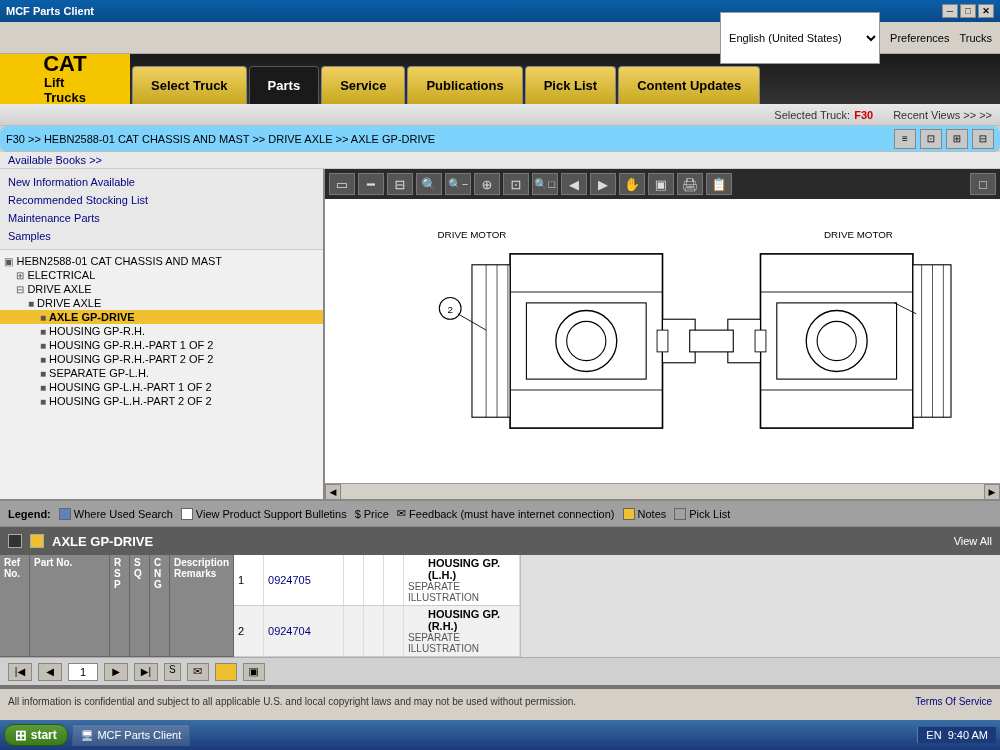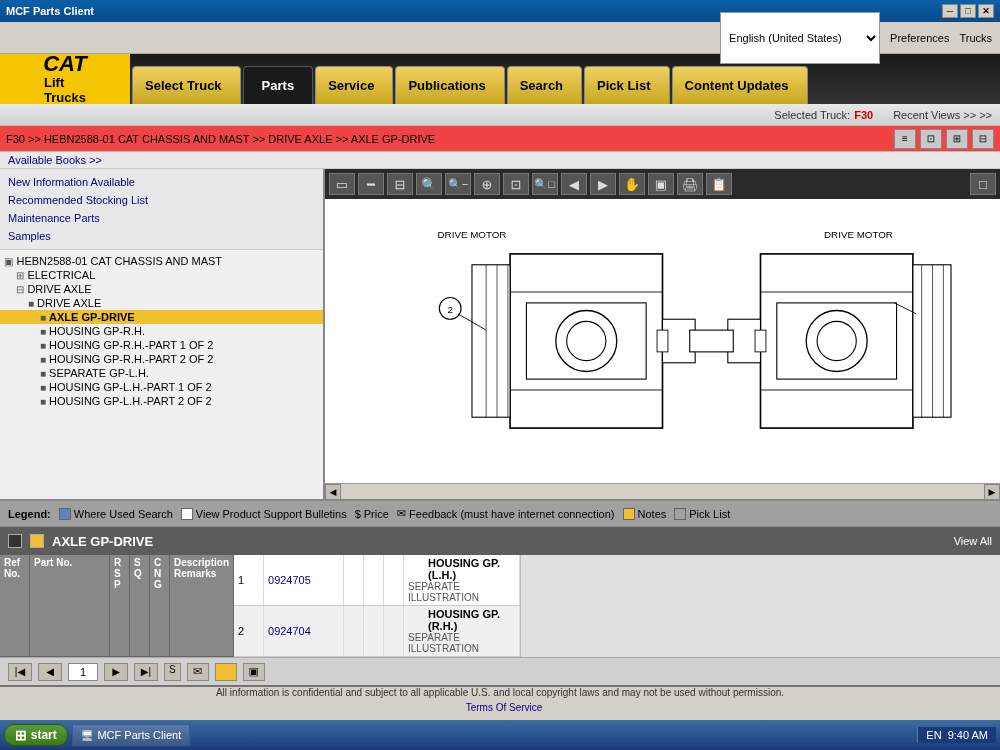--- a/index.html
+++ b/index.html
@@ -58,64 +58,65 @@
     .cat-logo {
       width: 130px;
       height: 50px;
       background: #f5c500;
       display: flex;
       flex-direction: column;
       align-items: center;
       justify-content: center;
       flex-shrink: 0;
     }
-    .cat-text { font-size: 22px; font-weight: bold; color: #000; line-height: 1; font-style: italic; }
+    .cat-text { font-size: 22px; font-weight: bold; color: #000; line-height: 1; }
     .cat-sub { font-size: 13px; color: #000; font-weight: bold; }
     .nav-tab {
       height: 38px;
       padding: 0 18px;
       display: flex;
       align-items: center;
       justify-content: center;
       font-size: 13px;
       font-weight: bold;
       cursor: pointer;
       border-radius: 4px 4px 0 0;
       border: 1px solid #888;
       border-bottom: none;
     }
-    .nav-tab-default { background: linear-gradient(to bottom, #f0d060, #c8a820); color: #000; padding-left: 12px; }
+    .nav-tab-default { background: linear-gradient(to bottom, #f0d060, #c8a820); color: #000; }
     .nav-tab-active { background: #1a1a1a; color: white; border-color: #555; }
 
     
     #selected-bar {
       background: linear-gradient(to bottom, #e8e8e8, #d0d0d0);
       height: 22px;
       display: flex;
       align-items: center;
       justify-content: flex-end;
       padding: 0 8px;
       border-bottom: 1px solid #bbb;
       font-size: 11px;
     }
     .selected-label { color: #333; }
     .selected-value { color: #cc0000; font-weight: bold; margin-left: 4px; }
     .recent-link { margin-left: 20px; color: #333; cursor: pointer; }
     .recent-link:after { content: " >>"; }
 
     
     #breadcrumb {
-      background: #ef4444;
+      background: #7dd3fc;
       height: 26px;
       display: flex;
       align-items: center;
       padding: 0 6px;
       justify-content: space-between;
       border-bottom: 1px solid #bbb;
       font-size: 11px;
+      border-radius: 7px;
     }
     .breadcrumb-path { color: #000; }
     .breadcrumb-icons { display: flex; gap: 4px; }
     .bc-icon {
       width: 22px; height: 20px;
       background: #c8c8c8;
       border: 1px solid #888;
       display: flex; align-items: center; justify-content: center;
       font-size: 10px; cursor: pointer;
     }
@@ -290,23 +291,22 @@
 
     
     #statusbar {
       background: #d4d0c8;
       height: 28px;
       display: flex;
       align-items: center;
       padding: 0 8px;
       font-size: 10px;
       color: #333;
-      border-top: 2px solid #737373;
+      border-top: 4px solid #737373;
       justify-content: space-between;
-      flex-direction: column;
     }
 
     
     #taskbar {
       background: linear-gradient(to bottom, #3a6ea5, #1a3a7a);
       height: 30px;
       display: flex;
       align-items: center;
       padding: 0 4px;
       gap: 4px;
@@ -443,23 +443,20 @@
           <span>Select Truck</span>
         </div>
       <div class="nav-tab nav-tab-active">
           <span>Parts</span>
         </div>
       <div class="nav-tab nav-tab-default">
           <span>Service</span>
         </div>
       <div class="nav-tab nav-tab-default">
           <span>Publications</span>
-        </div>
-      <div class="nav-tab nav-tab-default">
-          <span>Search</span>
         </div>
       <div class="nav-tab nav-tab-default">
           <span>Pick List</span>
         </div>
       <div class="nav-tab nav-tab-default">
           <span>Content Updates</span>
         </div>
     </div>
 
     <div id="selected-bar">

